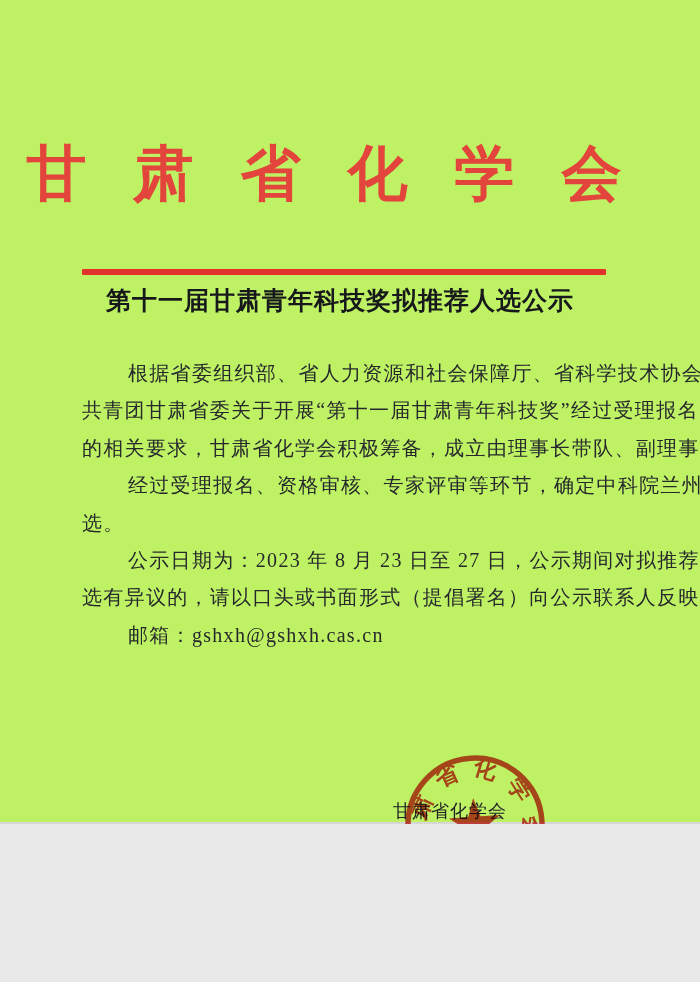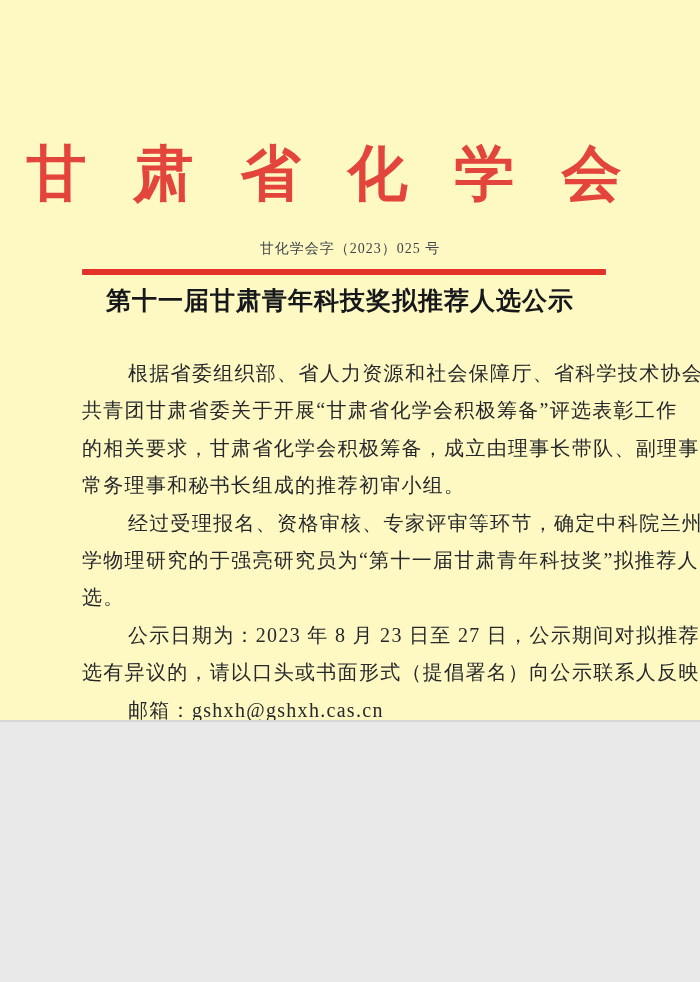--- a/index.html
+++ b/index.html
@@ -2,23 +2,23 @@
 <html><head>
 <meta charset="utf-8">
 <style>
   * { margin: 0; padding: 0; box-sizing: border-box; }
   html, body { background: #e9e9e9; }
   body { font-family: "Liberation Serif", serif; }
 
   .page {
     position: relative;
     width: 700px;
-    height: 722px;
+    height: 824px;
     margin: 0 auto;
-    background: #fef9c3;
+    background: #bef264;
     overflow: hidden;
   }
 
   .org-title {
     position: absolute;
     top: 136px;
     left: 0;
     width: 100%;
     text-align: center;
     transform: translateX(-18px);
@@ -146,33 +146,30 @@
     background: #6f7276;
   }
 </style>
 </head>
 <body>
 
 <div class="page">
 
   <div class="org-title">甘 肃 省 化 学 会</div>
 
-  <div class="doc-number">甘化学会字（2023）025 号</div>
 
   <div class="red-rule"></div>
 
   <div class="doc-title">第十一届甘肃青年科技奖拟推荐人选公示</div>
 
   <div class="body-text">
     <div class="line indent">根据省委组织部、省人力资源和社会保障厅、省科学技术协会、</div>
-    <div class="line">共青团甘肃省委关于开展“甘肃省化学会积极筹备”评选表彰工作</div>
+    <div class="line">共青团甘肃省委关于开展“第十一届甘肃青年科技奖”经过受理报名</div>
     <div class="line">的相关要求，甘肃省化学会积极筹备，成立由理事长带队、副理事长、</div>
-    <div class="line">常务理事和秘书长组成的推荐初审小组。</div>
     <div class="line indent">经过受理报名、资格审核、专家评审等环节，确定中科院兰州化</div>
-    <div class="line">学物理研究的于强亮研究员为“第十一届甘肃青年科技奖”拟推荐人</div>
     <div class="line">选。</div>
     <div class="line indent">公示日期为：2023 年 8 月 23 日至 27 日，公示期间对拟推荐人</div>
     <div class="line">选有异议的，请以口头或书面形式（提倡署名）向公示联系人反映。</div>
     <div class="line indent">邮箱：gshxh@gshxh.cas.cn</div>
   </div>
 
   <div class="sign-org">甘肃省化学会</div>
   <div class="sign-date">2023 年 8 月 23 日</div>
 
   <svg class="seal" viewBox="0 0 142 142" xmlns="http://www.w3.org/2000/svg">

